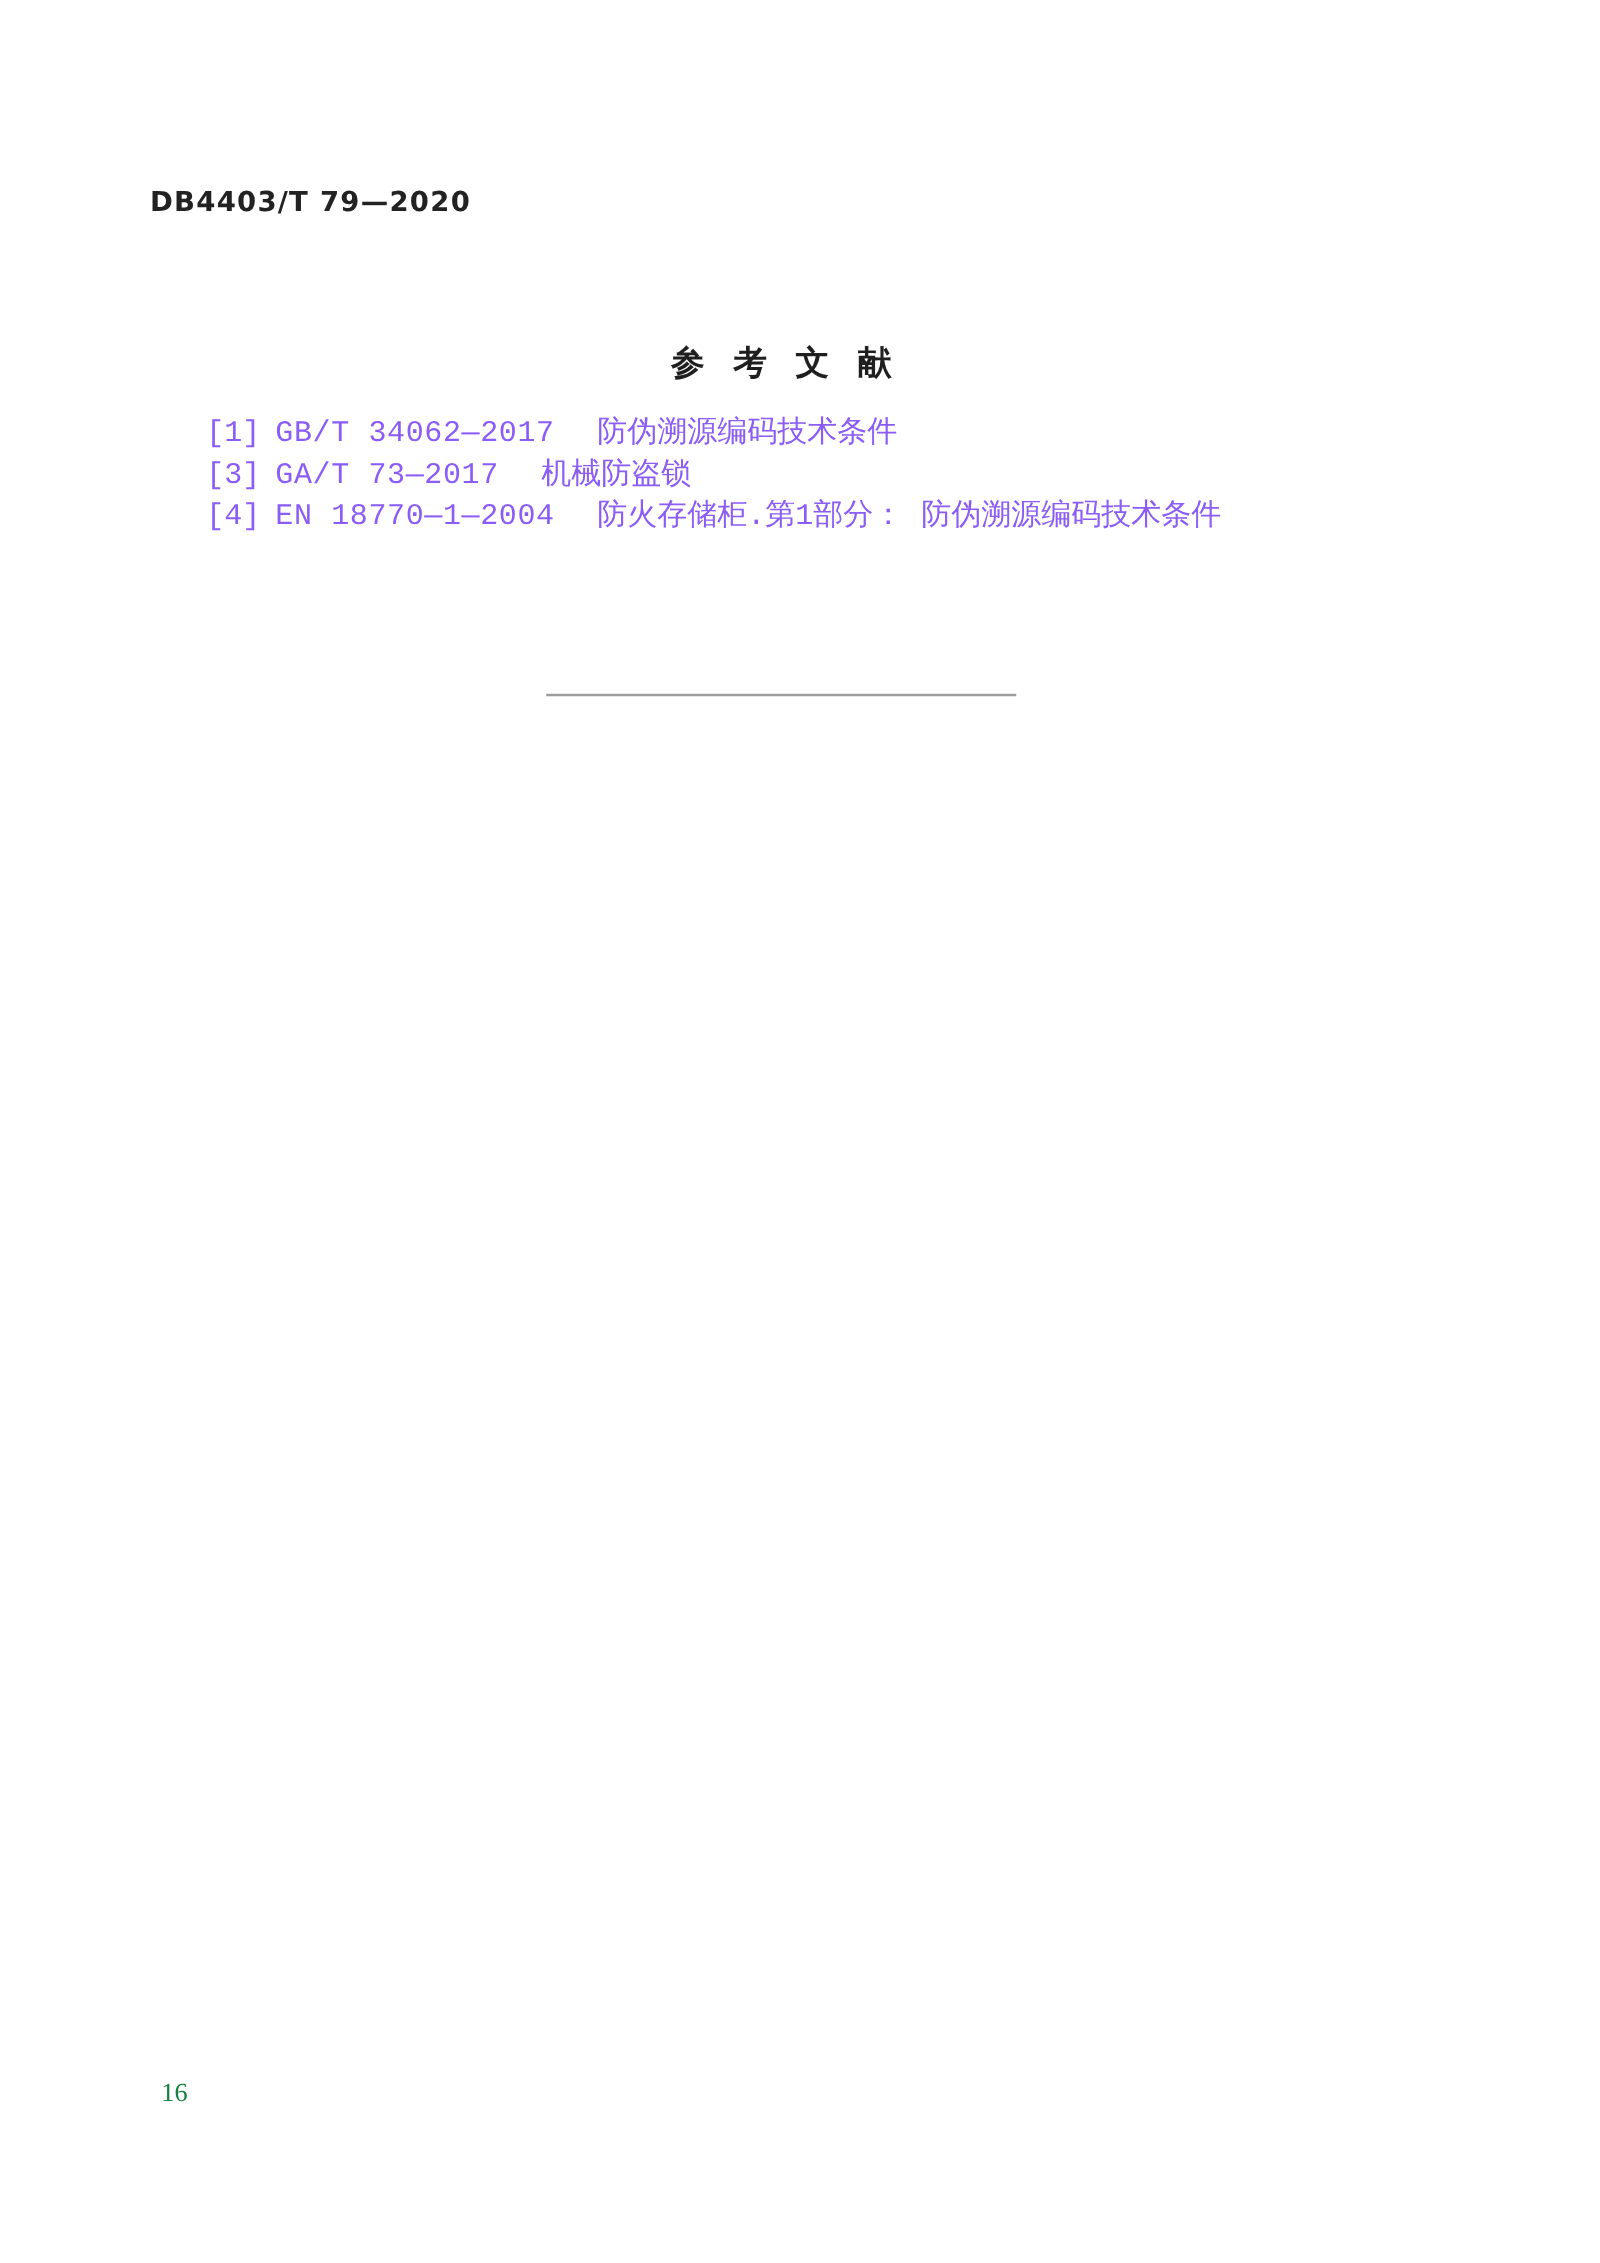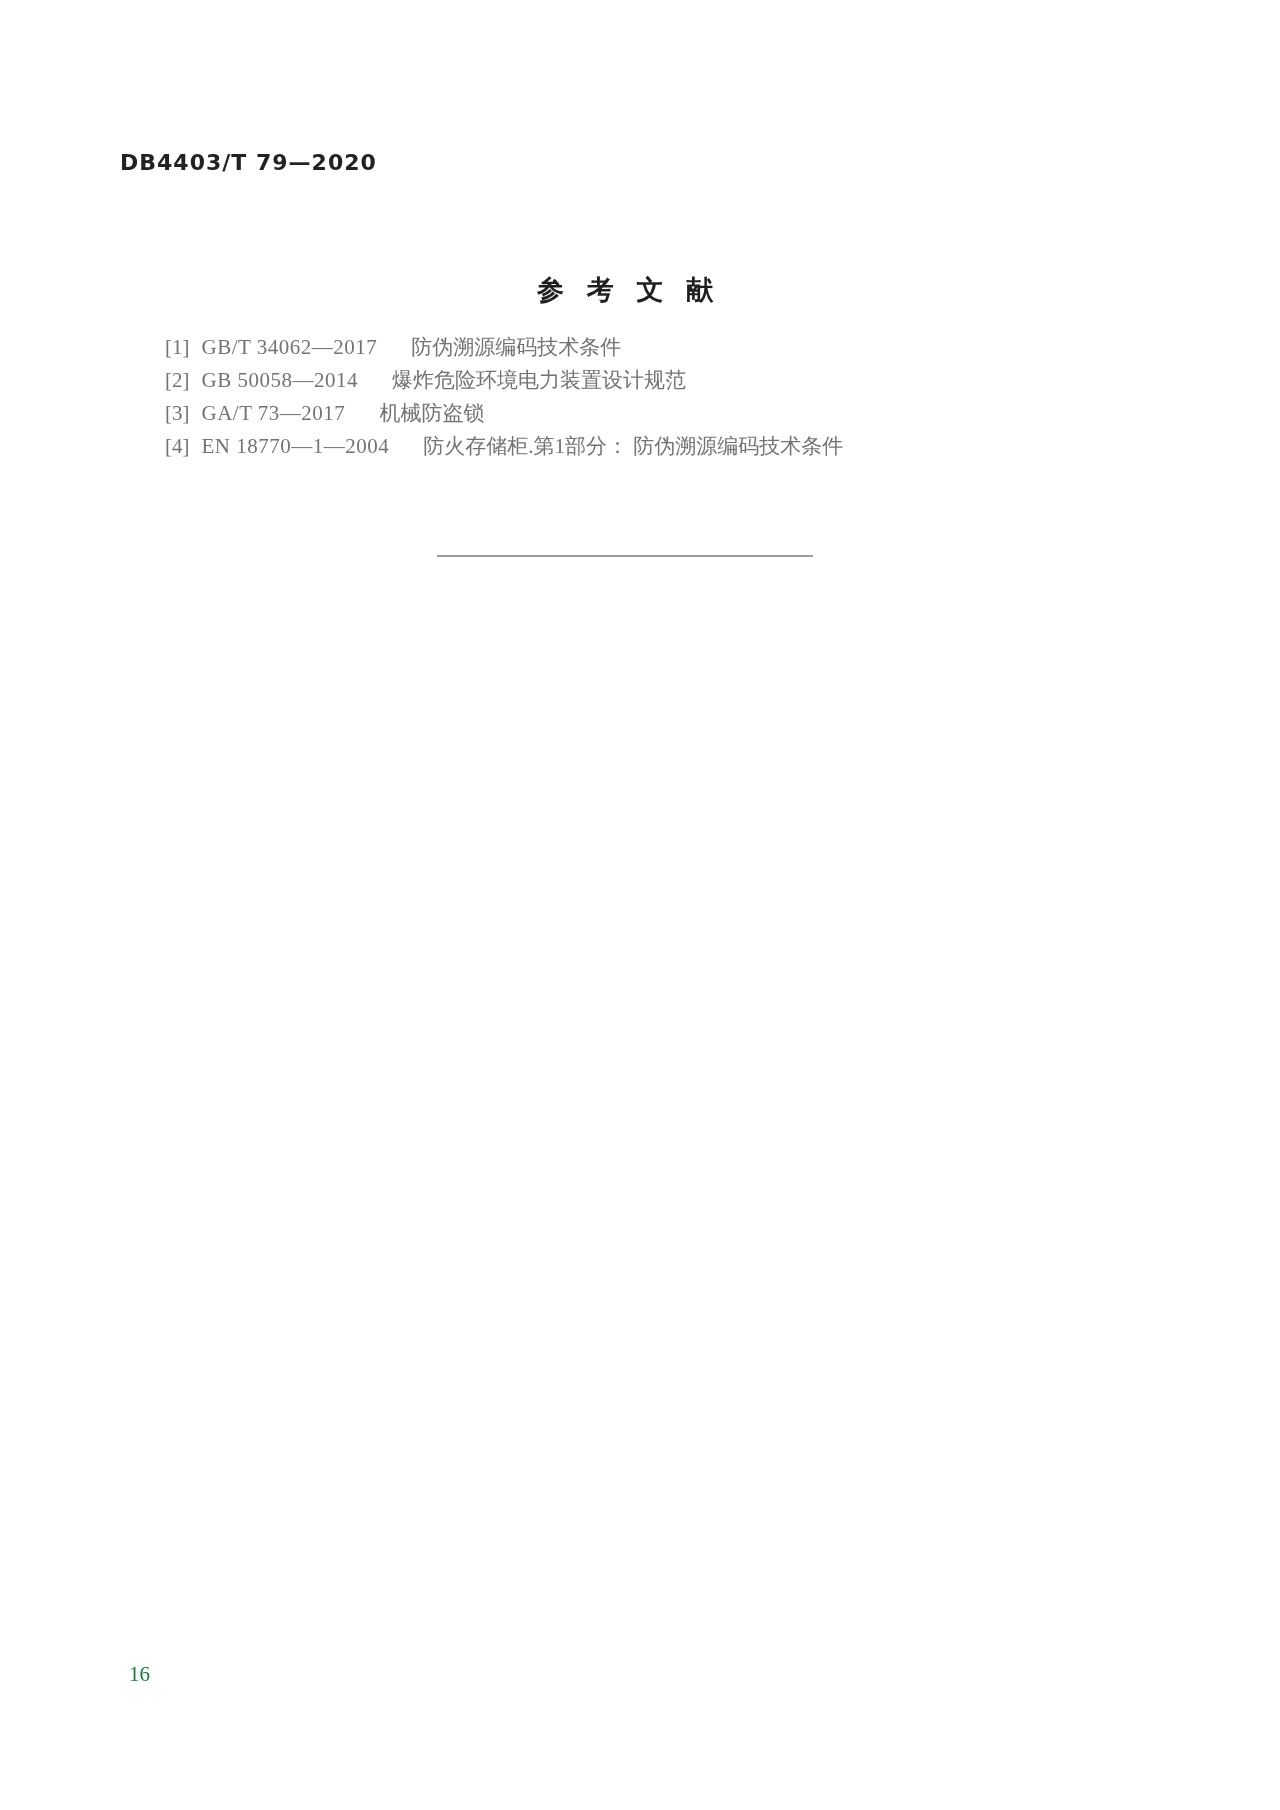--- a/index.html
+++ b/index.html
@@ -41,23 +41,24 @@
   }
   .ref-list {
     position: absolute;
     left: 165px;
     top: 331px;
     width: 1000px;
   }
   .ref-item {
     height: 33px;
     line-height: 33px;
-    font-size: 21px;
+    font-size: 24px;
     white-space: nowrap;
-    color: #737373;
+    color: #8b5cf6;
+    font-family: Liberation Mono, monospace;
   }
   .ref-label {
     display: inline-block;
     margin-right: 12px;
   }
   .ref-code {
     display: inline-block;
     margin-right: 34px;
     letter-spacing: 0.5px;
   }
@@ -109,23 +110,20 @@
   <div class="doc-header">DB4403/T 79—2020</div>
 
   <div class="section-title">参 考 文 献</div>
 
   <div class="ref-list">
 
     <div class="ref-item">
       <span class="ref-label">[1]</span><span class="ref-code">GB/T 34062—2017</span><span class="ref-title">防伪溯源编码技术条件</span>
     </div>
 
-    <div class="ref-item">
-      <span class="ref-label">[2]</span><span class="ref-code">GB 50058—2014</span><span class="ref-title">爆炸危险环境电力装置设计规范</span>
-    </div>
 
     <div class="ref-item">
       <span class="ref-label">[3]</span><span class="ref-code">GA/T 73—2017</span><span class="ref-title">机械防盗锁</span>
     </div>
 
     <div class="ref-item">
       <span class="ref-label">[4]</span><span class="ref-code">EN 18770—1—2004</span><span class="ref-title">防火存储柜.第1部分： 防伪溯源编码技术条件</span>
     </div>
 
 

